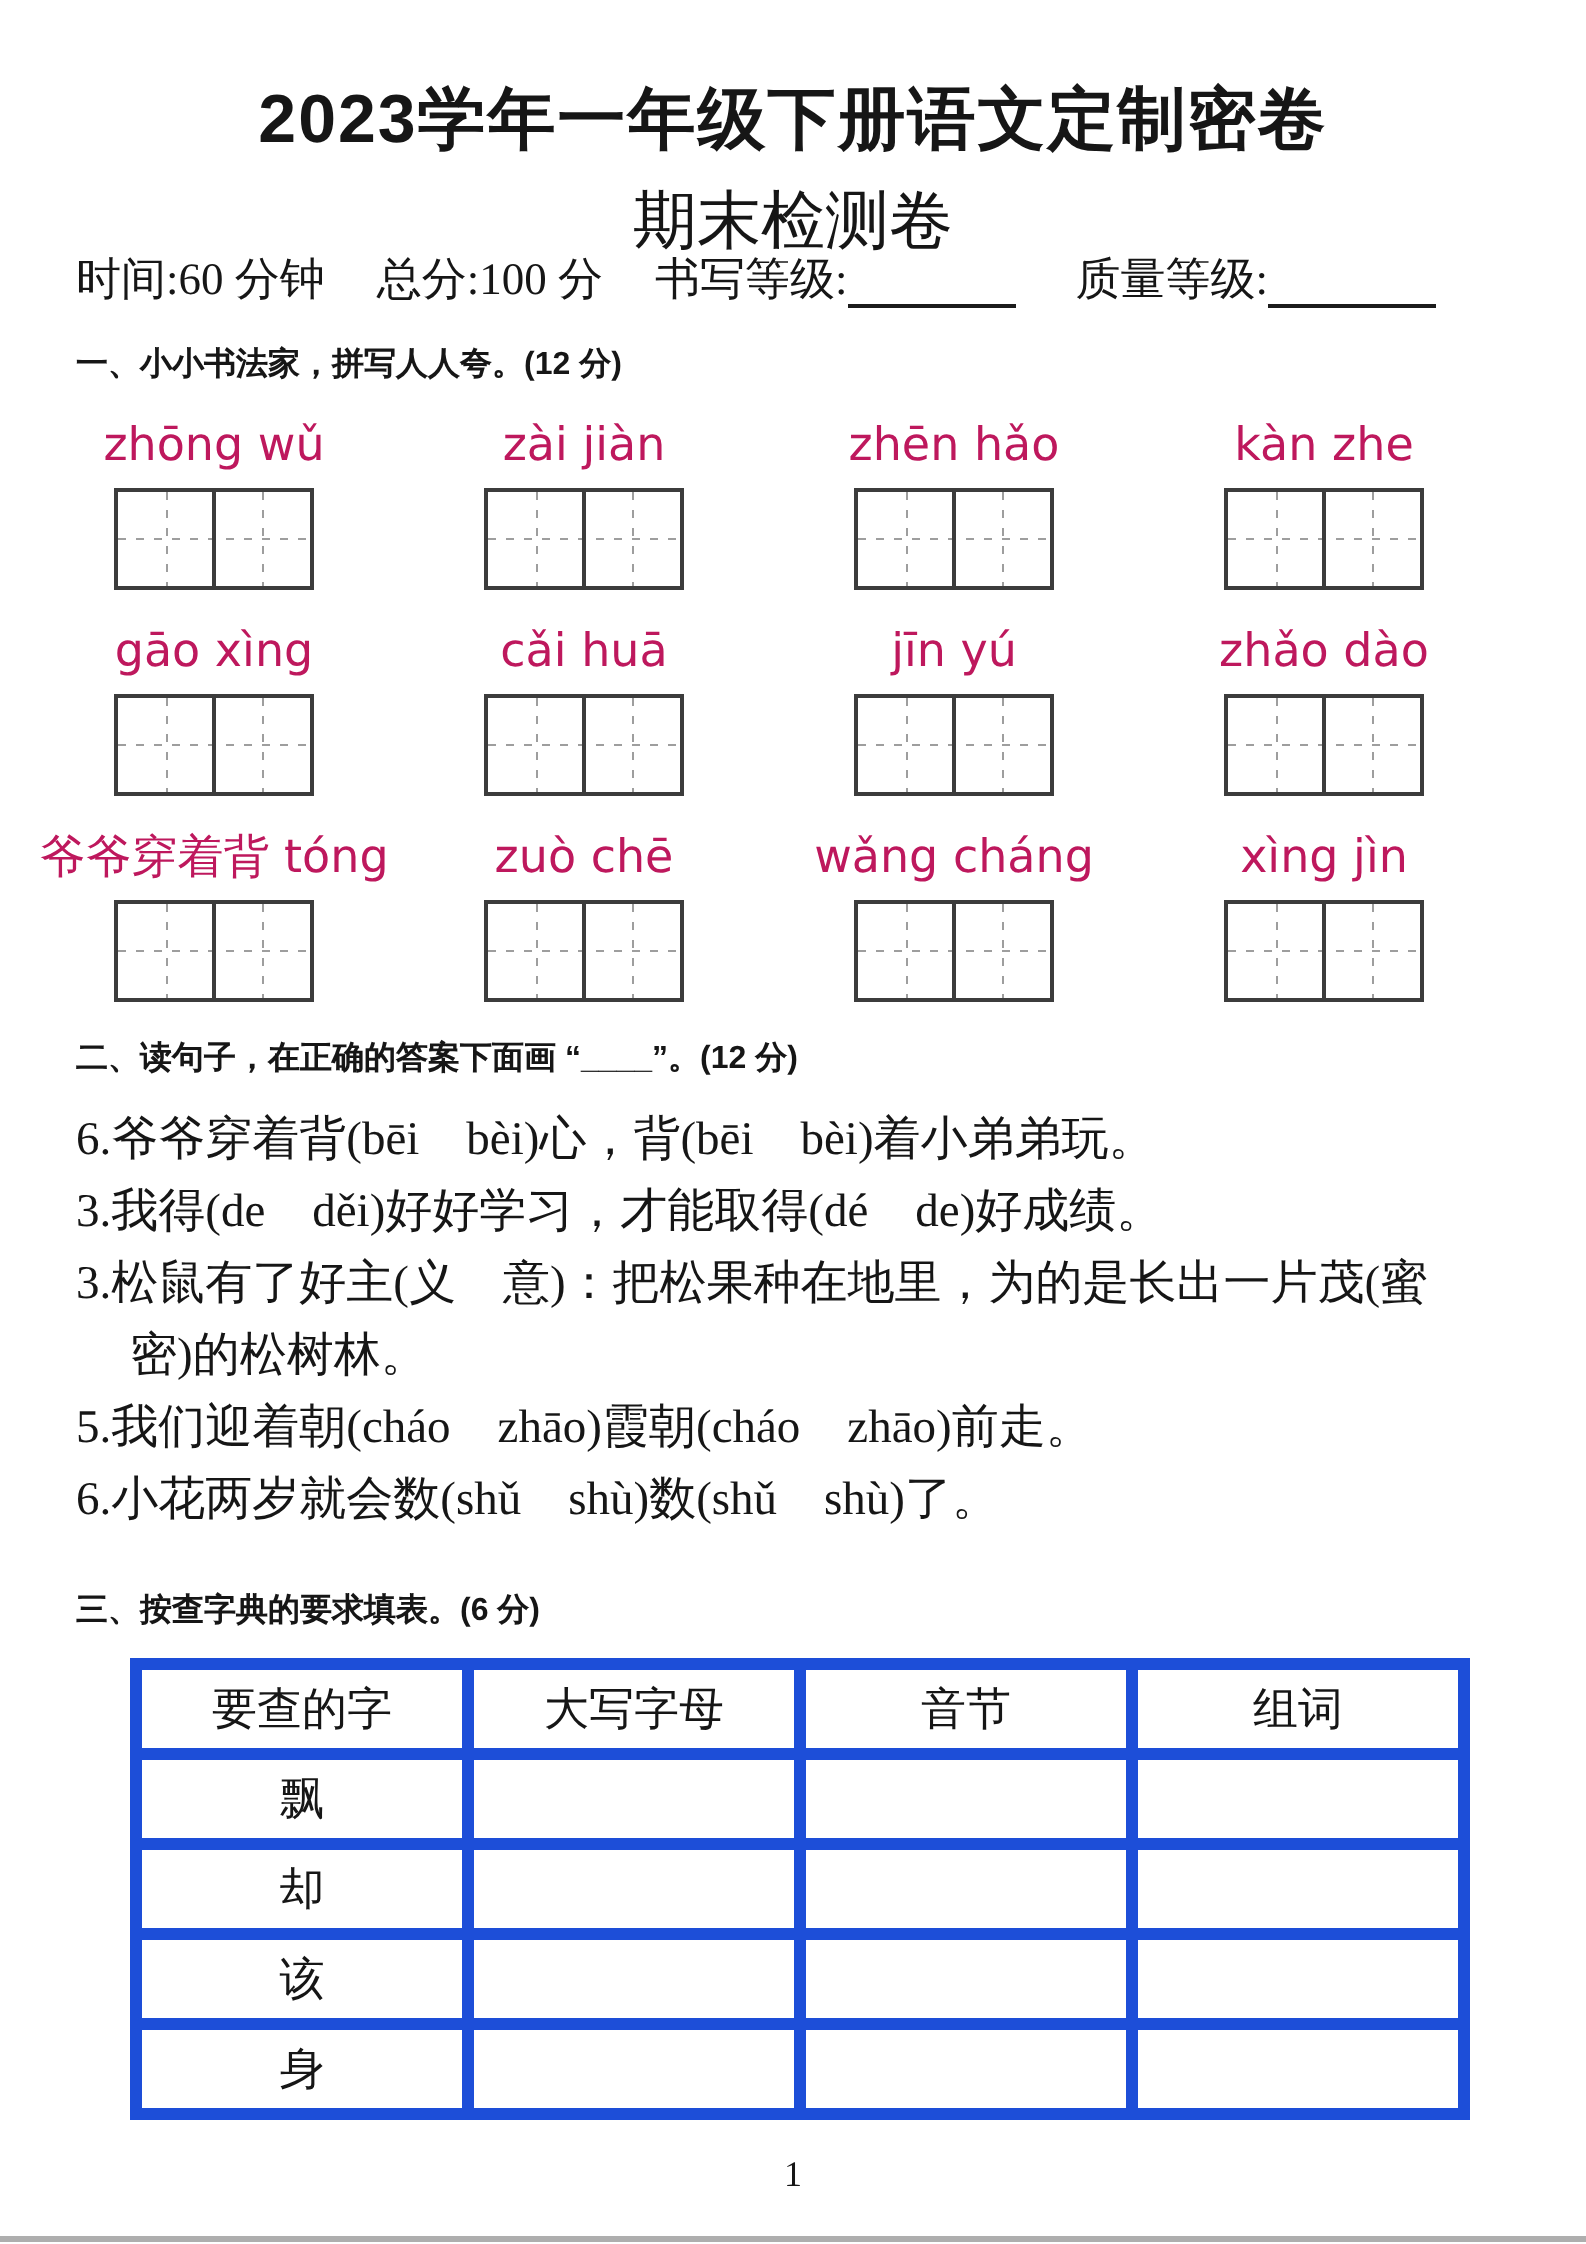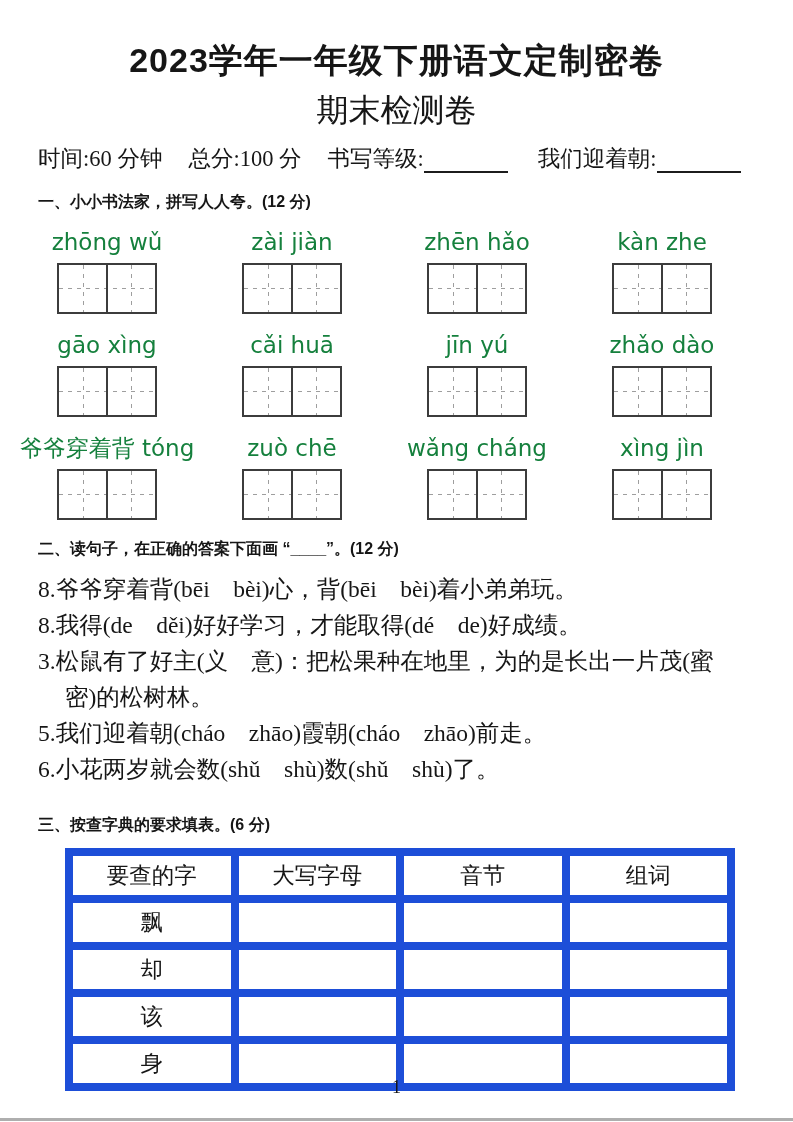--- a/index.html
+++ b/index.html
@@ -24,21 +24,21 @@
   .subtitle {
     margin-top: 15px;
     text-align: center;
     font-family: "Liberation Sans", sans-serif;
     font-weight: 400;
     font-size: 32px;
     line-height: 30px;
   }
   
   .info {
-    margin: 20px 38px 0 38px;
+    margin: 1px 38px 0 38px;
     display: flex;
     align-items: flex-end;
     font-size: 22.5px;
     line-height: 28px;
     white-space: nowrap;
   }
   .info .seg { margin-right: 26px; }
   .info .seg.tight { margin-right: 0; }
   .blank {
     display: inline-block;
@@ -67,21 +67,21 @@
     display: flex;
     flex-direction: column;
     align-items: center;
   }
   .py-label {
     font-family: "DejaVu Sans", sans-serif;
     font-size: 23px;
     line-height: 28px;
     margin-bottom: 7px;
     white-space: nowrap;
-    color: #15803d;
+    color: #be185d;
   }
   .tzg {
     width: 100px; height: 51px;
     box-sizing: border-box;
     border: 2px solid #3c3c3c;
     position: relative;
     background-image:
       repeating-linear-gradient(to bottom, #9e9e9e 0 4px, transparent 4px 9px),
       repeating-linear-gradient(to bottom, #9e9e9e 0 4px, transparent 4px 9px),
       repeating-linear-gradient(to right,  #9e9e9e 0 4px, transparent 4px 9px);
@@ -106,21 +106,21 @@
   }
   .sent.indent { padding-left: 27px; }
   
   table.dict {
     margin: 9px 0 0 65px;
     width: 670px;
     border-collapse: collapse;
     table-layout: fixed;
   }
   table.dict td {
-    border: 8px solid #1d4ed8;
+    border: 6px solid #1d4ed8;
     height: 39px;
     text-align: center;
     vertical-align: middle;
     font-size: 22.5px;
     padding: 0;
   }
   
   .page-num {
     position: absolute;
     bottom: 24px; left: 0;
@@ -139,21 +139,21 @@
 <body>
 
 <div class="title">2023学年一年级下册语文定制密卷</div>
 <div class="subtitle">期末检测卷</div>
 
 <div class="info">
   <span class="seg">时间:60 分钟</span>
   <span class="seg">总分:100 分</span>
   <span class="seg tight">书写等级:</span>
   <span class="blank gap-after"></span>
-  <span class="seg tight">我们迎着朝:</span>
+  <span class="seg tight">质量等级:</span>
   <span class="blank"></span>
 </div>
 
 <div class="sec-heading">一、小小书法家，拼写人人夸。(12 分)</div>
 
 <div class="py-row">
   <div class="py-col">
     <div class="py-label">zhōng wǔ</div>
     <div class="tzg"></div>
   </div>
@@ -205,22 +205,22 @@
   </div>
   <div class="py-col">
     <div class="py-label">xìng jìn</div>
     <div class="tzg"></div>
   </div>
 </div>
 
 <div class="sec-heading" style="">二、读句子，在正确的答案下面画 “____”。(12 分)</div>
 
 <div class="sentences">
-  <div class="sent">8.爷爷穿着背(bēi　bèi)心，背(bēi　bèi)着小弟弟玩。</div>
-  <div class="sent">8.我得(de　děi)好好学习，才能取得(dé　de)好成绩。</div>
+  <div class="sent">6.爷爷穿着背(bēi　bèi)心，背(bēi　bèi)着小弟弟玩。</div>
+  <div class="sent">3.我得(de　děi)好好学习，才能取得(dé　de)好成绩。</div>
   <div class="sent">3.松鼠有了好主(义　意)：把松果种在地里，为的是长出一片茂(蜜</div>
   <div class="sent indent">密)的松树林。</div>
   <div class="sent">5.我们迎着朝(cháo　zhāo)霞朝(cháo　zhāo)前走。</div>
   <div class="sent">6.小花两岁就会数(shǔ　shù)数(shǔ　shù)了。</div>
 </div>
 
 <div class="sec-heading" style="margin-top:23px;">三、按查字典的要求填表。(6 分)</div>
 
 <table class="dict">
   <tbody>

